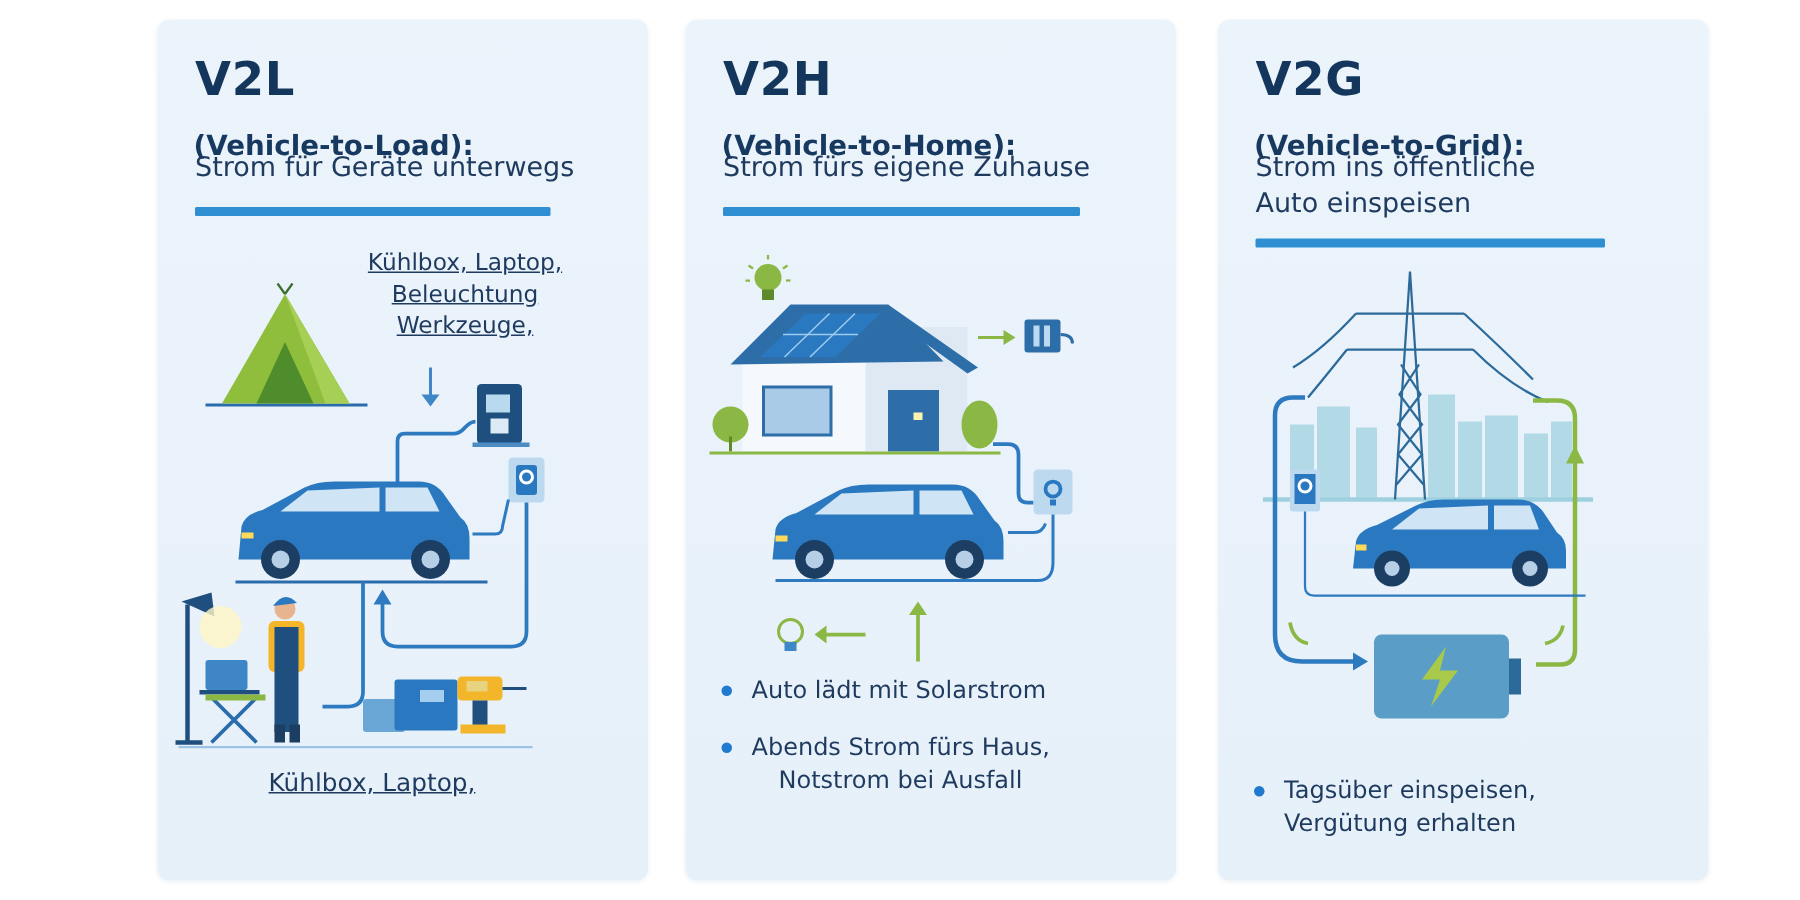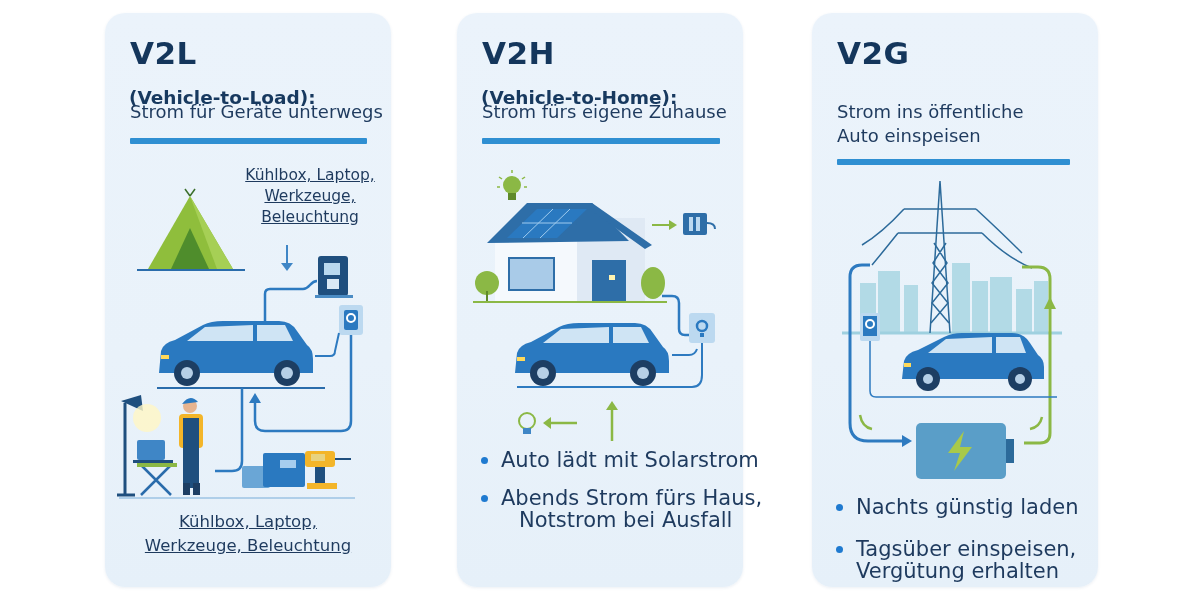--- a/index.html
+++ b/index.html
@@ -1,39 +1,39 @@
 <!DOCTYPE html>
 <html><head>
 <meta charset="utf-8">
 <style>
   * { box-sizing: border-box; margin: 0; padding: 0; }
   html, body { width: 1200px; height: 600px; background: #ffffff; overflow: hidden; }
   body { font-family: "DejaVu Sans", "Liberation Sans", sans-serif; color: #1c3557; position: relative; }
 
   .panel {
-    position: absolute; top: 13px; width: 286px; height: 574px;
+    position: absolute; top: 13px; width: 327px; height: 574px;
     background: linear-gradient(180deg, #ebf3fb 0%, #e9f2fa 60%, #e6f0f9 100%);
-    border-radius: 20px;
+    border-radius: 8px;
     box-shadow: 0 1px 3px rgba(60,100,150,0.10);
   }
   #panel-v2l { left: 105px; }
   #panel-v2h { left: 457px; }
   #panel-v2g { left: 812px; }
 
   .code { position: absolute; left: 25px; top: 22px; font-size: 31px; font-weight: bold; color: #14365c; letter-spacing: 0.5px; }
   .full { position: absolute; left: 24px; top: 74px; font-size: 18.5px; font-weight: bold; color: #17395f; white-space: nowrap; }
   .sub  { position: absolute; left: 25px; top: 87px; font-size: 18px; color: #1e3a5e; line-height: 24px; white-space: nowrap; }
   .rule { position: absolute; left: 25px; height: 6px; background: #2f8fd2; border-radius: 1px; }
 
   .art { position: absolute; left: 0; top: 0; width: 286px; height: 574px; pointer-events: none; }
 
   .note { position: absolute; font-size: 15.5px; color: #1e3a5e; text-align: center; line-height: 21px; white-space: nowrap; text-decoration: underline; }
 
   .bullets { position: absolute; list-style: none; }
-  .bullets li { position: relative; padding-left: 22px; font-size: 21px; color: #1e3a5e; line-height: 22px; white-space: nowrap; }
+  .bullets li { position: relative; padding-left: 22px; font-size: 16px; color: #1e3a5e; line-height: 22px; white-space: nowrap; }
   .bullets li .dot { position: absolute; left: 2px; top: 8px; width: 7px; height: 7px; border-radius: 50%; background: #1f7ad0; }
 </style>
 </head>
 <body>
 
 <div class="panel" id="panel-v2l">
   <div class="code">V2L</div>
   <div class="full">(Vehicle-to-Load):</div>
   <div class="sub">
     <div>Strom für Geräte unterwegs</div>
@@ -118,26 +118,25 @@
       <rect x="200" y="438" width="30" height="16" rx="3" fill="#f3b529"></rect>
       <rect x="206" y="441" width="14" height="7" fill="#e8d380"></rect>
       <rect x="210" y="454" width="10" height="20" fill="#1f4f7e"></rect>
       <rect x="202" y="470" width="30" height="6" fill="#f3b529"></rect>
       <line x1="230" y1="446" x2="246" y2="446" stroke="#1f4f7e" stroke-width="2"></line>
     </g>
   </svg>
 
   <div class="note" style="left:120px; top:152px; width:170px;">
     <div>Kühlbox, Laptop,</div>
+    <div>Beleuchtung</div>
     <div>Werkzeuge,</div>
-    <div>Beleuchtung</div>
   </div>
   <div class="note" style="left:0; top:497px; width:286px; font-size:16.5px; line-height:24px;">
     <div>Kühlbox, Laptop,</div>
-    <div>Werkzeuge, Beleuchtung</div>
   </div>
 </div>
 
 <div class="panel" id="panel-v2h">
   <div class="code">V2H</div>
   <div class="full">(Vehicle-to-Home):</div>
   <div class="sub">
     <div>Strom fürs eigene Zuhause</div>
   </div>
   <div class="rule" style="top:125px; width:238px;"></div>
@@ -232,20 +231,21 @@
     <li style="margin-top:16px;">
       <span class="dot"></span>
       <div>Abends Strom fürs Haus,</div>
       <div style="padding-left:18px;">Notstrom bei Ausfall</div>
     </li>
   </ul>
 </div>
 
 <div class="panel" id="panel-v2g">
   <div class="code">V2G</div>
+  <div class="full">(Vehicle-to-Grid):</div>
   <div class="sub">
     <div>Strom ins öffentliche</div>
     <div>Auto einspeisen</div>
   </div>
   <div class="rule" style="top:146px; width:233px;"></div>
 
   <svg class="art" viewBox="0 0 286 574">
 
     <g fill="#a9d6e3" opacity="0.85">
       <rect x="48" y="270" width="16" height="50"></rect>
@@ -295,23 +295,19 @@
     </g>
 
     <g>
       <rect x="104" y="410" width="90" height="56" rx="5" fill="#5a9ec8"></rect>
       <rect x="194" y="426" width="8" height="24" fill="#2c6a9a"></rect>
       <polygon points="152,418 136,440 148,440 142,458 160,434 148,434" fill="#a8c94a"></polygon>
     </g>
   </svg>
 
   <ul class="bullets" style="left:22px; top:483px;">
-    <li>
-      <span class="dot"></span>
-      <span>Nachts günstig laden</span>
-    </li>
     <li style="margin-top:20px;">
       <span class="dot"></span>
       <div>Tagsüber  einspeisen,</div>
       <div>Vergütung erhalten</div>
     </li>
   </ul>
 </div>
 
 </body></html>

